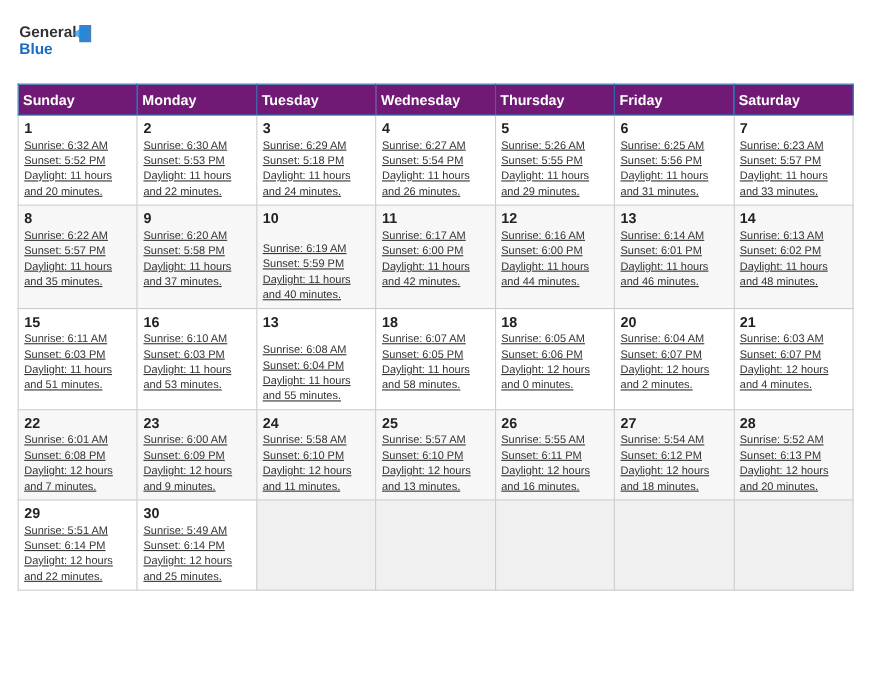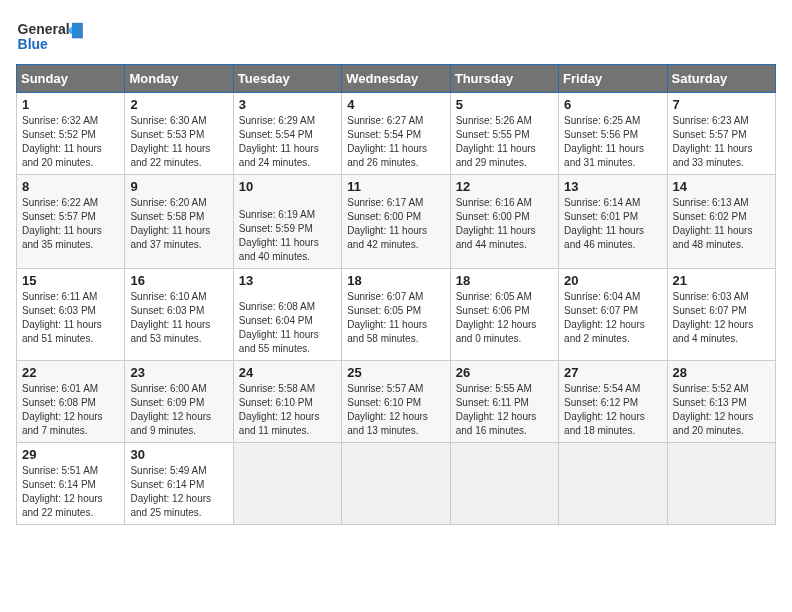--- a/index.html
+++ b/index.html
@@ -7,21 +7,21 @@
       font-family: Arial, sans-serif;
       background: #fff;
       width: 792px;
       min-height: 612px;
       padding: 16px;
     }
     .header {
       display: flex;
       justify-content: space-between;
       align-items: flex-end;
-      margin-bottom: 8px;
+      margin-bottom: 20px;
     }
     .logo {
       display: flex;
       flex-direction: column;
       align-items: flex-start;
     }
     .title-block {
       text-align: right;
     }
     .title-block h1 {
@@ -33,21 +33,21 @@
       font-size: 15px;
       font-weight: normal;
       color: #555;
     }
     .calendar {
       width: 100%;
       border-collapse: collapse;
       font-size: 11px;
     }
     .calendar th {
-      background: #737373;
+      background: #701a75;
       color: #fff;
       padding: 6px 4px;
       text-align: left;
       font-size: 13px;
       font-weight: bold;
       border: 1px solid #2b6cb0;
     }
     .calendar td {
       border: 1px solid #ccc;
       vertical-align: top;
@@ -63,20 +63,21 @@
       font-size: 13px;
       font-weight: bold;
       color: #222;
       display: block;
       margin-bottom: 2px;
     }
     .day-info {
       font-size: 10px;
       color: #333;
       line-height: 1.4;
+      text-decoration: underline;
     }
     .empty-cell {
       background: #f0f0f0 !important;
     }
     .logo-svg {
       width: 70px;
       height: 40px;
     }
   </style>
 </head>
@@ -121,21 +122,21 @@
         <td>
           <span class="day-num">2</span>
           <div class="day-info" style="white-space: pre-line;">Sunrise: 6:30 AM
 Sunset: 5:53 PM
 Daylight: 11 hours
 and 22 minutes.</div>
         </td>
         <td>
           <span class="day-num">3</span>
           <div class="day-info" style="white-space: pre-line;">Sunrise: 6:29 AM
-Sunset: 5:54 PM
+Sunset: 5:18 PM
 Daylight: 11 hours
 and 24 minutes.</div>
         </td>
         <td>
           <span class="day-num">4</span>
           <div class="day-info" style="white-space: pre-line;">Sunrise: 6:27 AM
 Sunset: 5:54 PM
 Daylight: 11 hours
 and 26 minutes.</div>
         </td>

